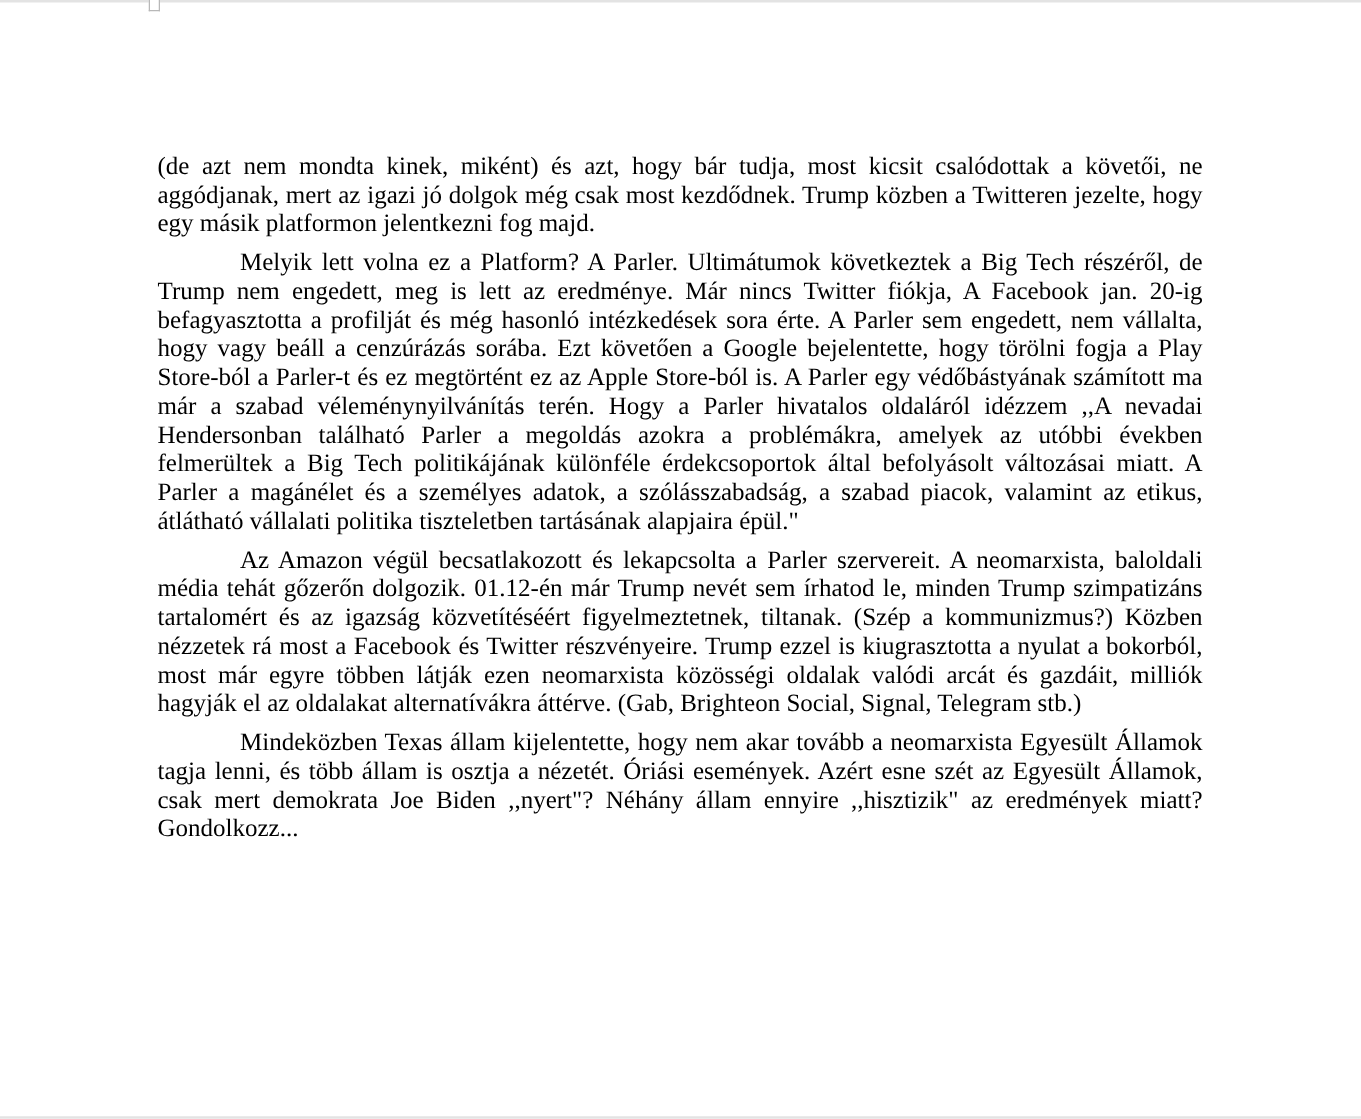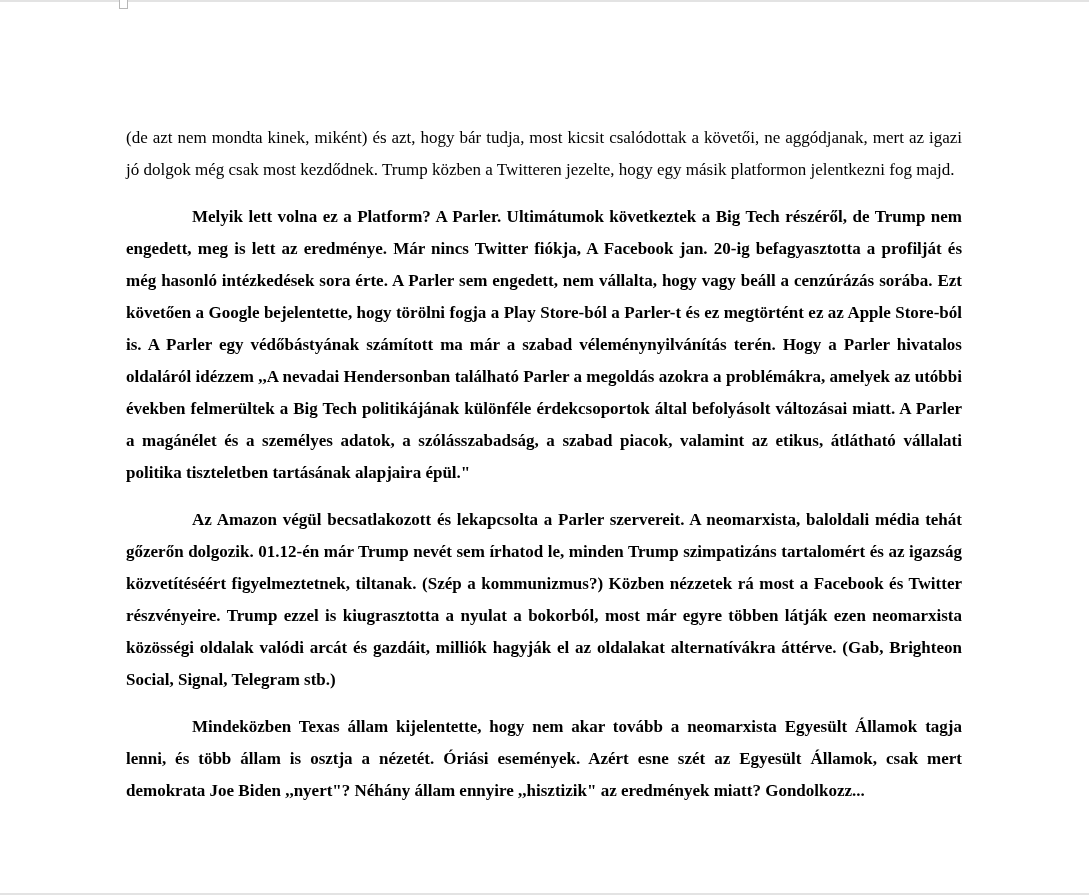--- a/index.html
+++ b/index.html
@@ -42,32 +42,31 @@
     box-sizing: border-box;
   }
   .content {
     position: absolute;
     top: 122px;
     left: 126px;
     width: 836px;
   }
   p {
     margin: 0 0 0 0;
-    font-size: 17px;
-    line-height: 32px;
+    font-size: 20px;
+    line-height: 23px;
     text-align: justify;
     text-justify: inter-word;
     hyphens: manual;
   }
   p.indent {
     text-indent: 66px;
   }
   p + p {
-    margin-top: 15px;
-    font-weight: bold;
+    margin-top: 8px;
   }
   .bottom-rule {
     position: absolute;
     bottom: 0;
     left: 0;
     width: 1089px;
     height: 2px;
     background: #e3e3e3;
   }
 </style>

